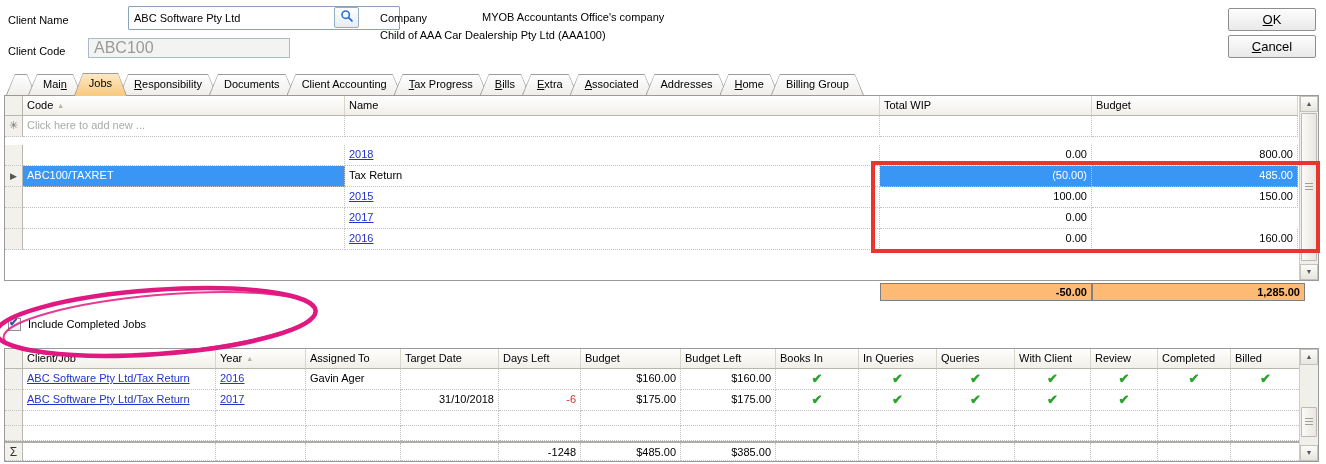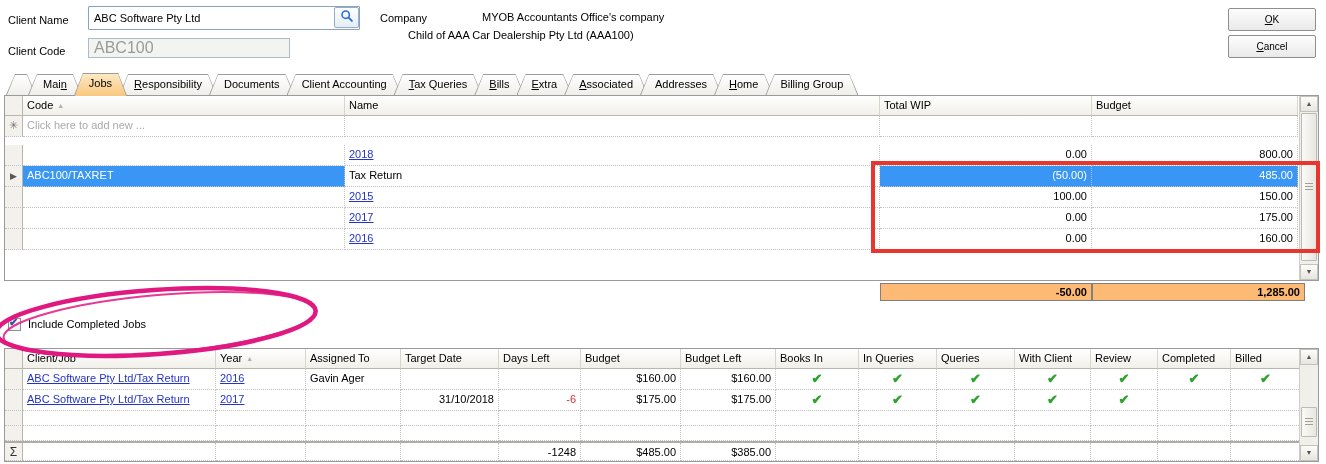--- a/index.html
+++ b/index.html
@@ -3,31 +3,31 @@
 <meta charset="utf-8">
 <style>
   * { box-sizing: border-box; }
   body { margin:0; background:#fff; font-family:"Liberation Sans", sans-serif; font-size:11px; color:#000; }
   .screen { position:relative; width:1326px; height:464px; background:#fff; overflow:hidden; }
 
   
   .flabel { position:absolute; line-height:14px; }
   .name-field { position:absolute; left:88px; top:6px; width:272px; height:24px; }
   .name-field input { width:100%; height:100%; border:1px solid #8aa3bd; padding:2px 28px 2px 5px;
-    font-family:"Liberation Sans", sans-serif; font-size:11px; border-radius:1px; }
+    font-family:"Liberation Sans", sans-serif; font-size:11px; border-radius:1px;margin-left:40px; }
   .search-btn { position:absolute; right:1px; top:1px; width:25px; height:21px; border:1px solid #94aec6;
     border-radius:2px; background:linear-gradient(#ffffff,#e4edf6); display:flex; align-items:center; justify-content:center; padding:0; }
   .code-field { position:absolute; left:88px; top:38px; width:202px; height:20px; border:1px solid #a8bccb;
     background:#f3f3f1; color:#9a9a9a; padding:2px 5px; font-family:"Liberation Sans", sans-serif; font-size:16px; }
   .company-label { left:380px; top:11px; }
   .company-value { position:absolute; left:482px; top:11px; }
-  .company-child { position:absolute; left:380px; top:29px;margin-left:28px; }
+  .company-child { position:absolute; left:380px; top:29px; }
 
   .win-btn { position:absolute; left:1228px; width:88px; height:23px; border:1px solid #8e8e8e; border-radius:2px;
-    background:linear-gradient(#fdfdfd,#e9e9e9); font-family:"Liberation Sans", sans-serif; font-size:10px; text-align:center; padding:0; }
+    background:linear-gradient(#fdfdfd,#e9e9e9); font-family:"Liberation Sans", sans-serif; font-size:13px; text-align:center; padding:0; }
   .mn { text-decoration:underline; }
 
   
   .tabs { position:absolute; left:6px; top:73px; height:22px; display:flex; align-items:flex-end; }
   .tab { position:relative; height:21px; margin-left:-8px; clip-path:polygon(9px 0, calc(100% - 9px) 0, 100% 100%, 0 100%); background:#9c9c9c; }
   .tab-inner { position:absolute; left:1px; right:1px; top:1px; bottom:0;
     clip-path:polygon(8px 0, calc(100% - 8px) 0, 100% 100%, 0 100%); background:linear-gradient(#ffffff,#efeeea); }
   .tab-label { position:relative; display:block; padding:4px 15px 0 15px; white-space:nowrap; z-index:2; }
   .tab.stub { width:30px; margin-left:0; }
   .tab.active { height:23px; z-index:3; margin-bottom:-1px; }
@@ -131,21 +131,21 @@
     <div class="tab">
         <div class="tab-inner"></div>
         <span class="tab-label"><span>Documents</span><span class="mn"></span><span></span></span>
       </div>
     <div class="tab">
         <div class="tab-inner"></div>
         <span class="tab-label"><span>Client Accounting</span><span class="mn"></span><span></span></span>
       </div>
     <div class="tab">
         <div class="tab-inner"></div>
-        <span class="tab-label"><span></span><span class="mn">T</span><span>ax Queries</span></span>
+        <span class="tab-label"><span></span><span class="mn">T</span><span>ax Progress</span></span>
       </div>
     <div class="tab">
         <div class="tab-inner"></div>
         <span class="tab-label"><span></span><span class="mn">B</span><span>ills</span></span>
       </div>
     <div class="tab">
         <div class="tab-inner"></div>
         <span class="tab-label"><span></span><span class="mn">E</span><span>xtra</span></span>
       </div>
     <div class="tab">
@@ -210,21 +210,20 @@
       <div class="cell"></div>
       <div class="cell"><span class="link">2015</span></div>
       <div class="cell num">100.00</div>
       <div class="cell num">150.00</div>
     </div>
     <div class="tg-row r21">
       <div class="cell sel"></div>
       <div class="cell"></div>
       <div class="cell"><span class="link">2017</span></div>
       <div class="cell num">0.00</div>
-      <div class="cell num">175.00</div>
     </div>
     <div class="tg-row r21">
       <div class="cell sel"></div>
       <div class="cell"></div>
       <div class="cell"><span class="link">2016</span></div>
       <div class="cell num">0.00</div>
       <div class="cell num">160.00</div>
     </div>
     <div class="vscroll">
       <div class="scroll-btn up"><span>▲</span></div>

